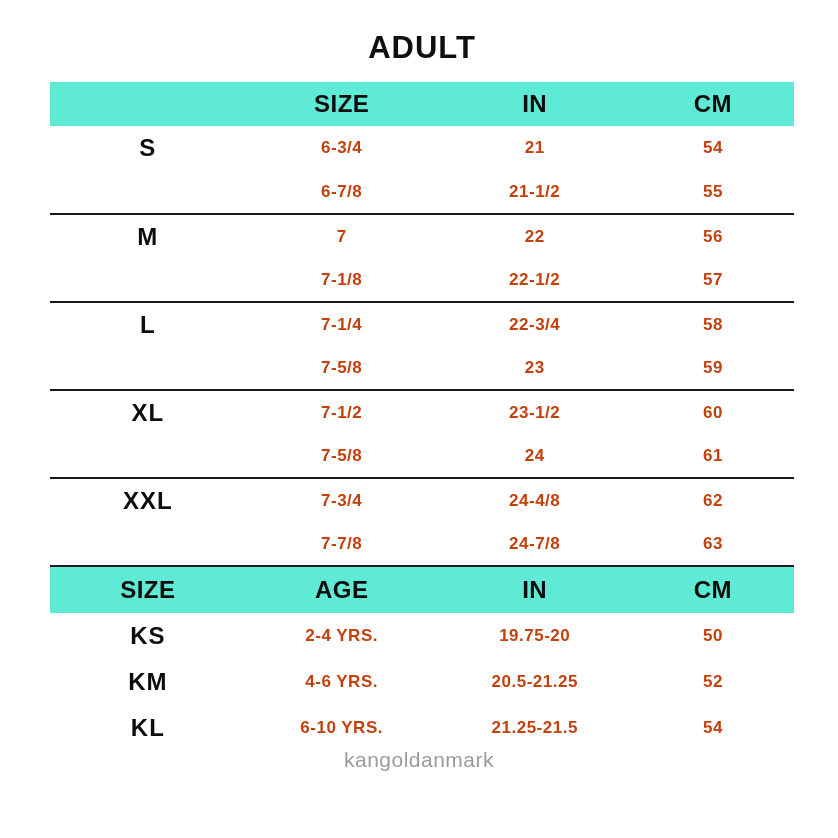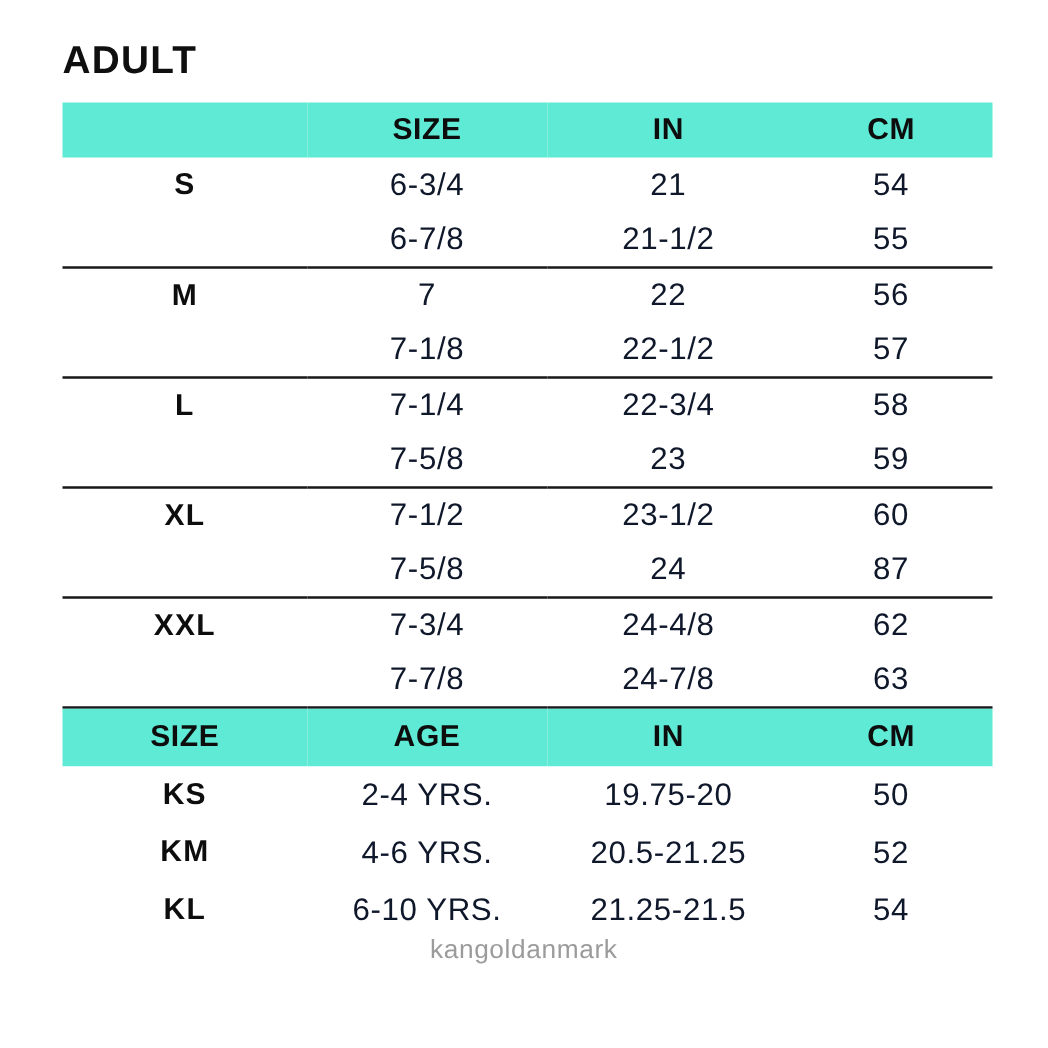--- a/index.html
+++ b/index.html
@@ -13,20 +13,21 @@
   .page {
     width: 838px;
     height: 838px;
     padding: 30px 44px 0 50px;
   }
   .section-title {
     font-size: 31px;
     font-weight: 800;
     letter-spacing: 1px;
     color: #0f0f0f;
+    text-align: center;
   }
   .adult-title { margin-bottom: 16px; }
   .kids-title  { margin-top: 19px; margin-bottom: 19px; }
 
   table {
     width: 100%;
     border-collapse: collapse;
     table-layout: fixed;
   }
   col.c1 { width: 26.3%; }
@@ -40,24 +41,24 @@
     font-size: 24px;
     font-weight: 700;
     letter-spacing: 0.5px;
     color: #0d0d0d;
     text-align: center;
     vertical-align: middle;
   }
   tbody td {
     text-align: center;
     vertical-align: middle;
-    font-size: 25px;
-    font-weight: 400;
+    font-size: 17px;
+    font-weight: 700;
     letter-spacing: 0.5px;
-    color: #0f172a;
+    color: #c2410c;
   }
   tbody td:first-child {
     font-weight: 700;
     font-size: 24px;
     letter-spacing: 1px;
     color: #0d0d0d;
   }
   .adult-table tbody td { height: 44px; }
   .adult-table tbody tr:nth-child(even) td {
     border-bottom: 2.5px solid #191919;
@@ -138,21 +139,21 @@
           <tr>
             <td>XL</td>
             <td>7-1/2</td>
             <td>23-1/2</td>
             <td>60</td>
           </tr>
           <tr>
             <td></td>
             <td>7-5/8</td>
             <td>24</td>
-            <td>87</td>
+            <td>61</td>
           </tr>
           <tr>
             <td>XXL</td>
             <td>7-3/4</td>
             <td>24-4/8</td>
             <td>62</td>
           </tr>
           <tr>
             <td></td>
             <td>7-7/8</td>

